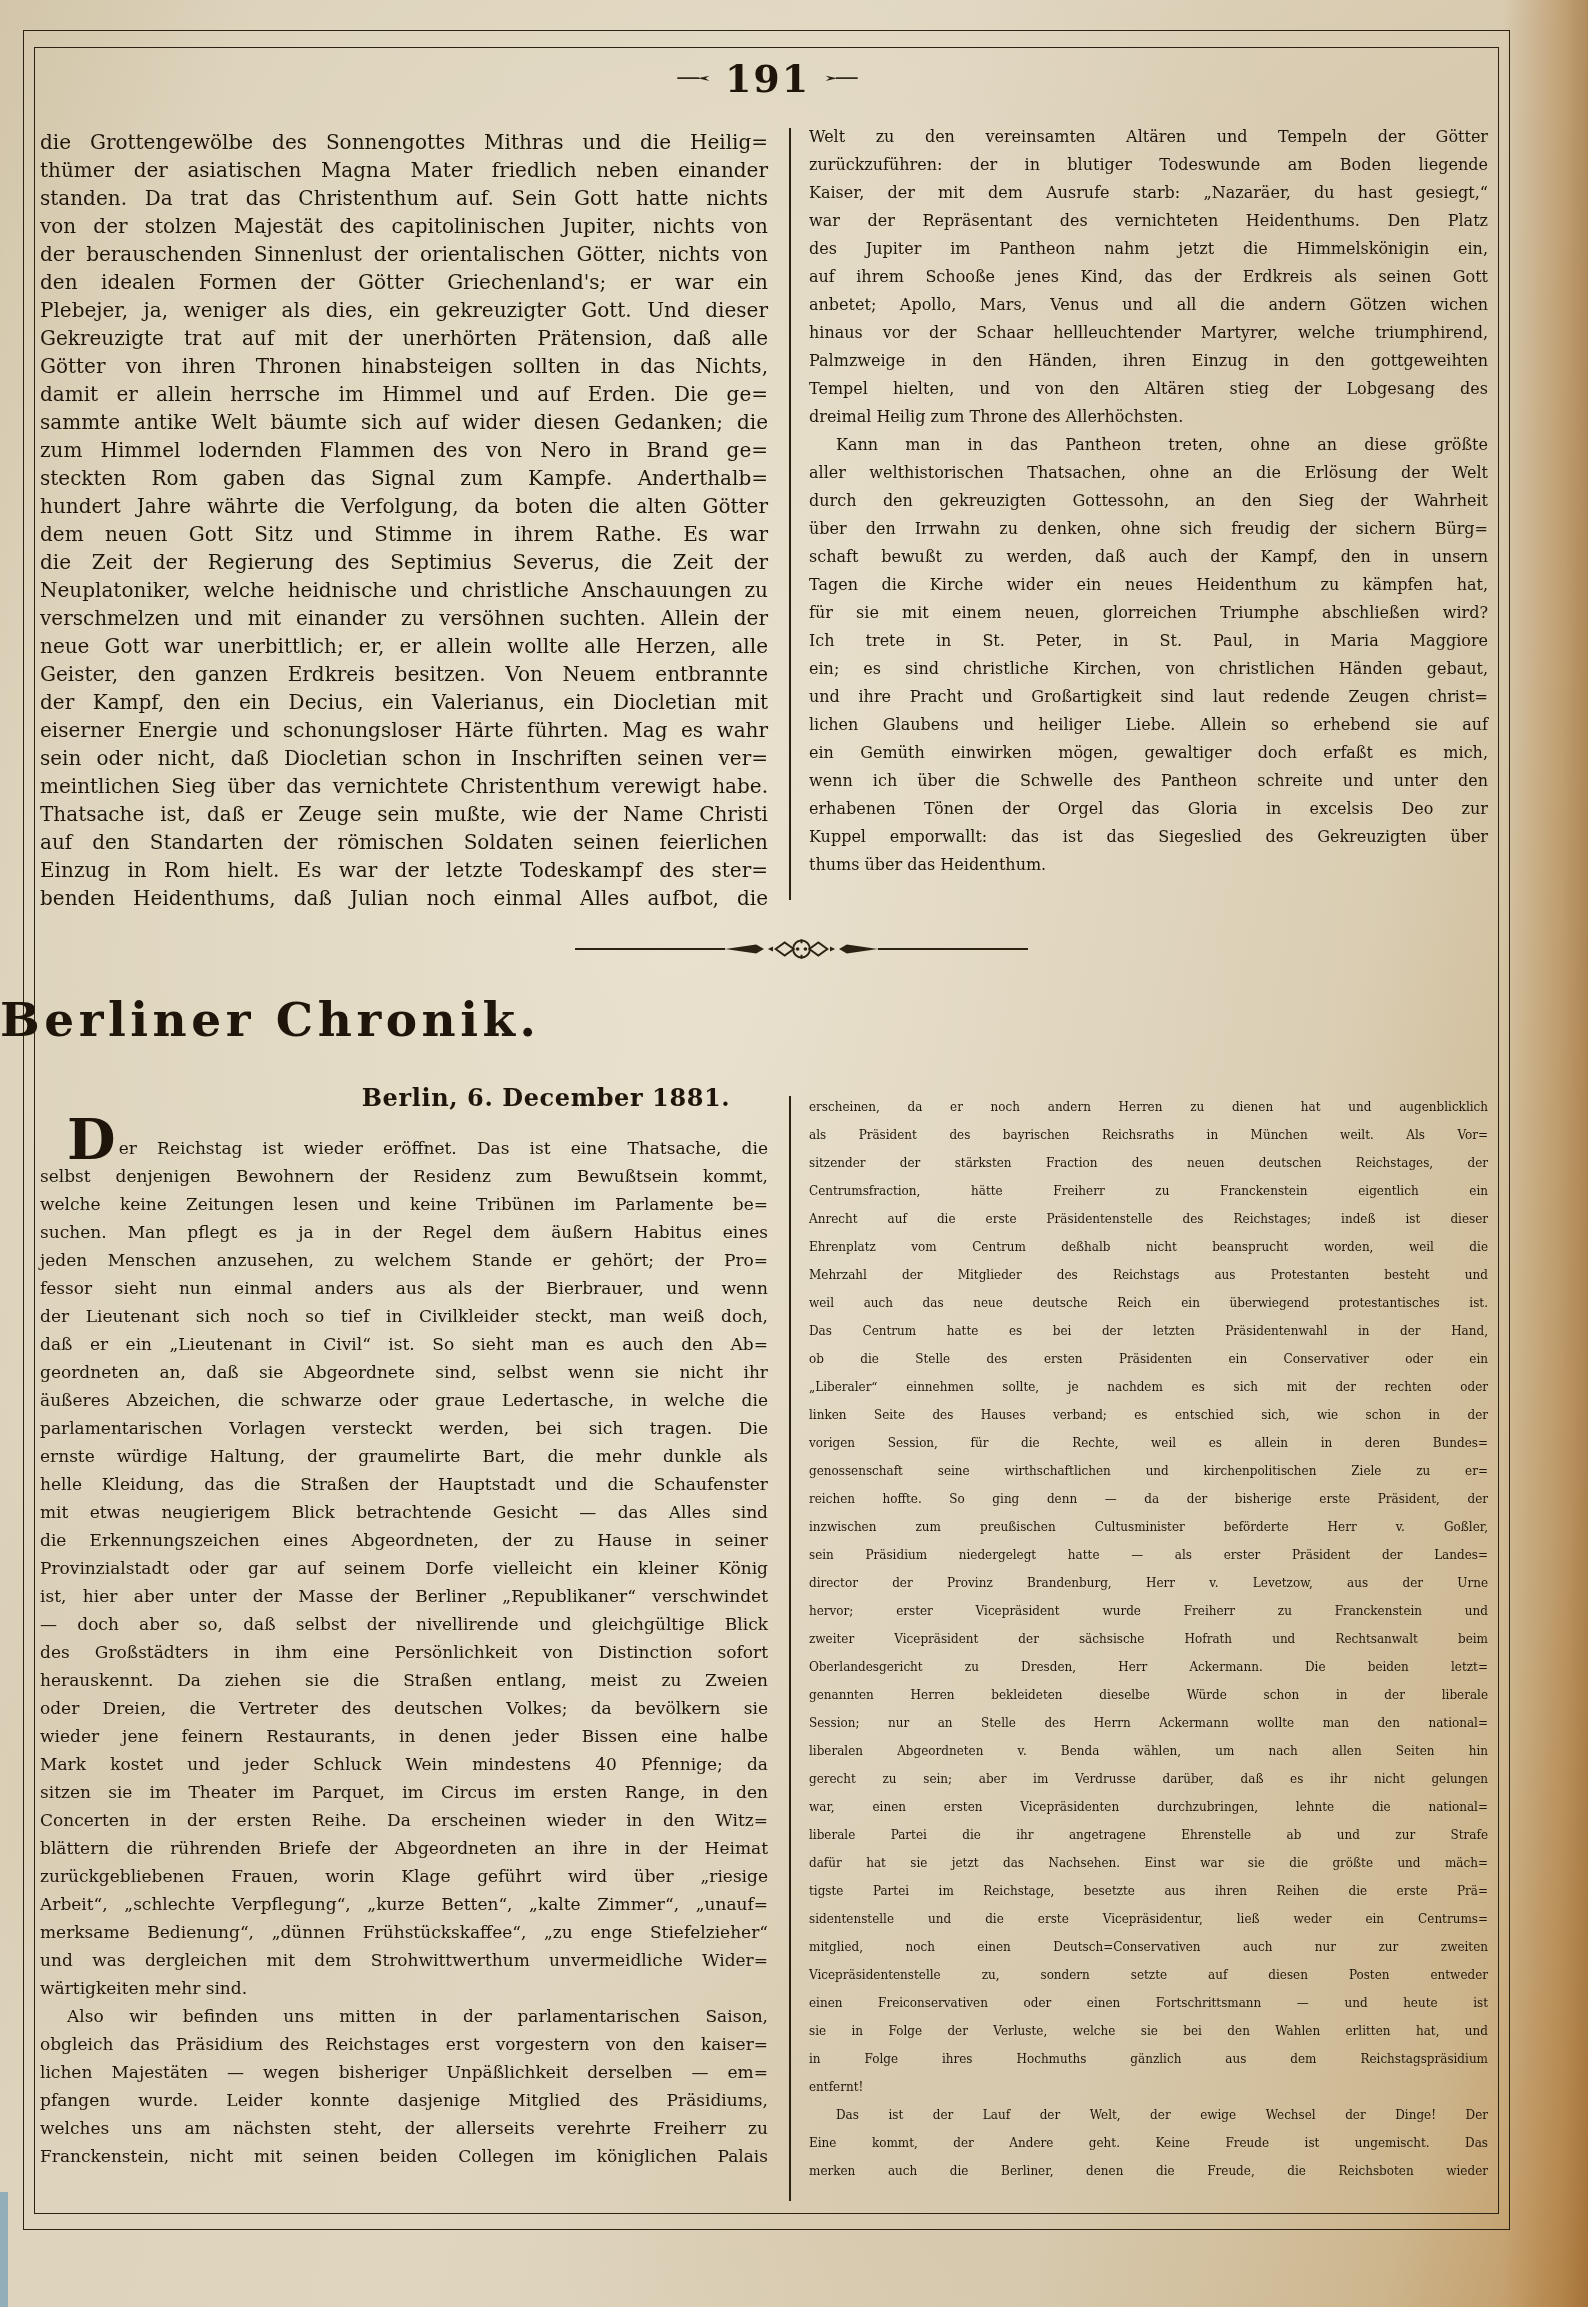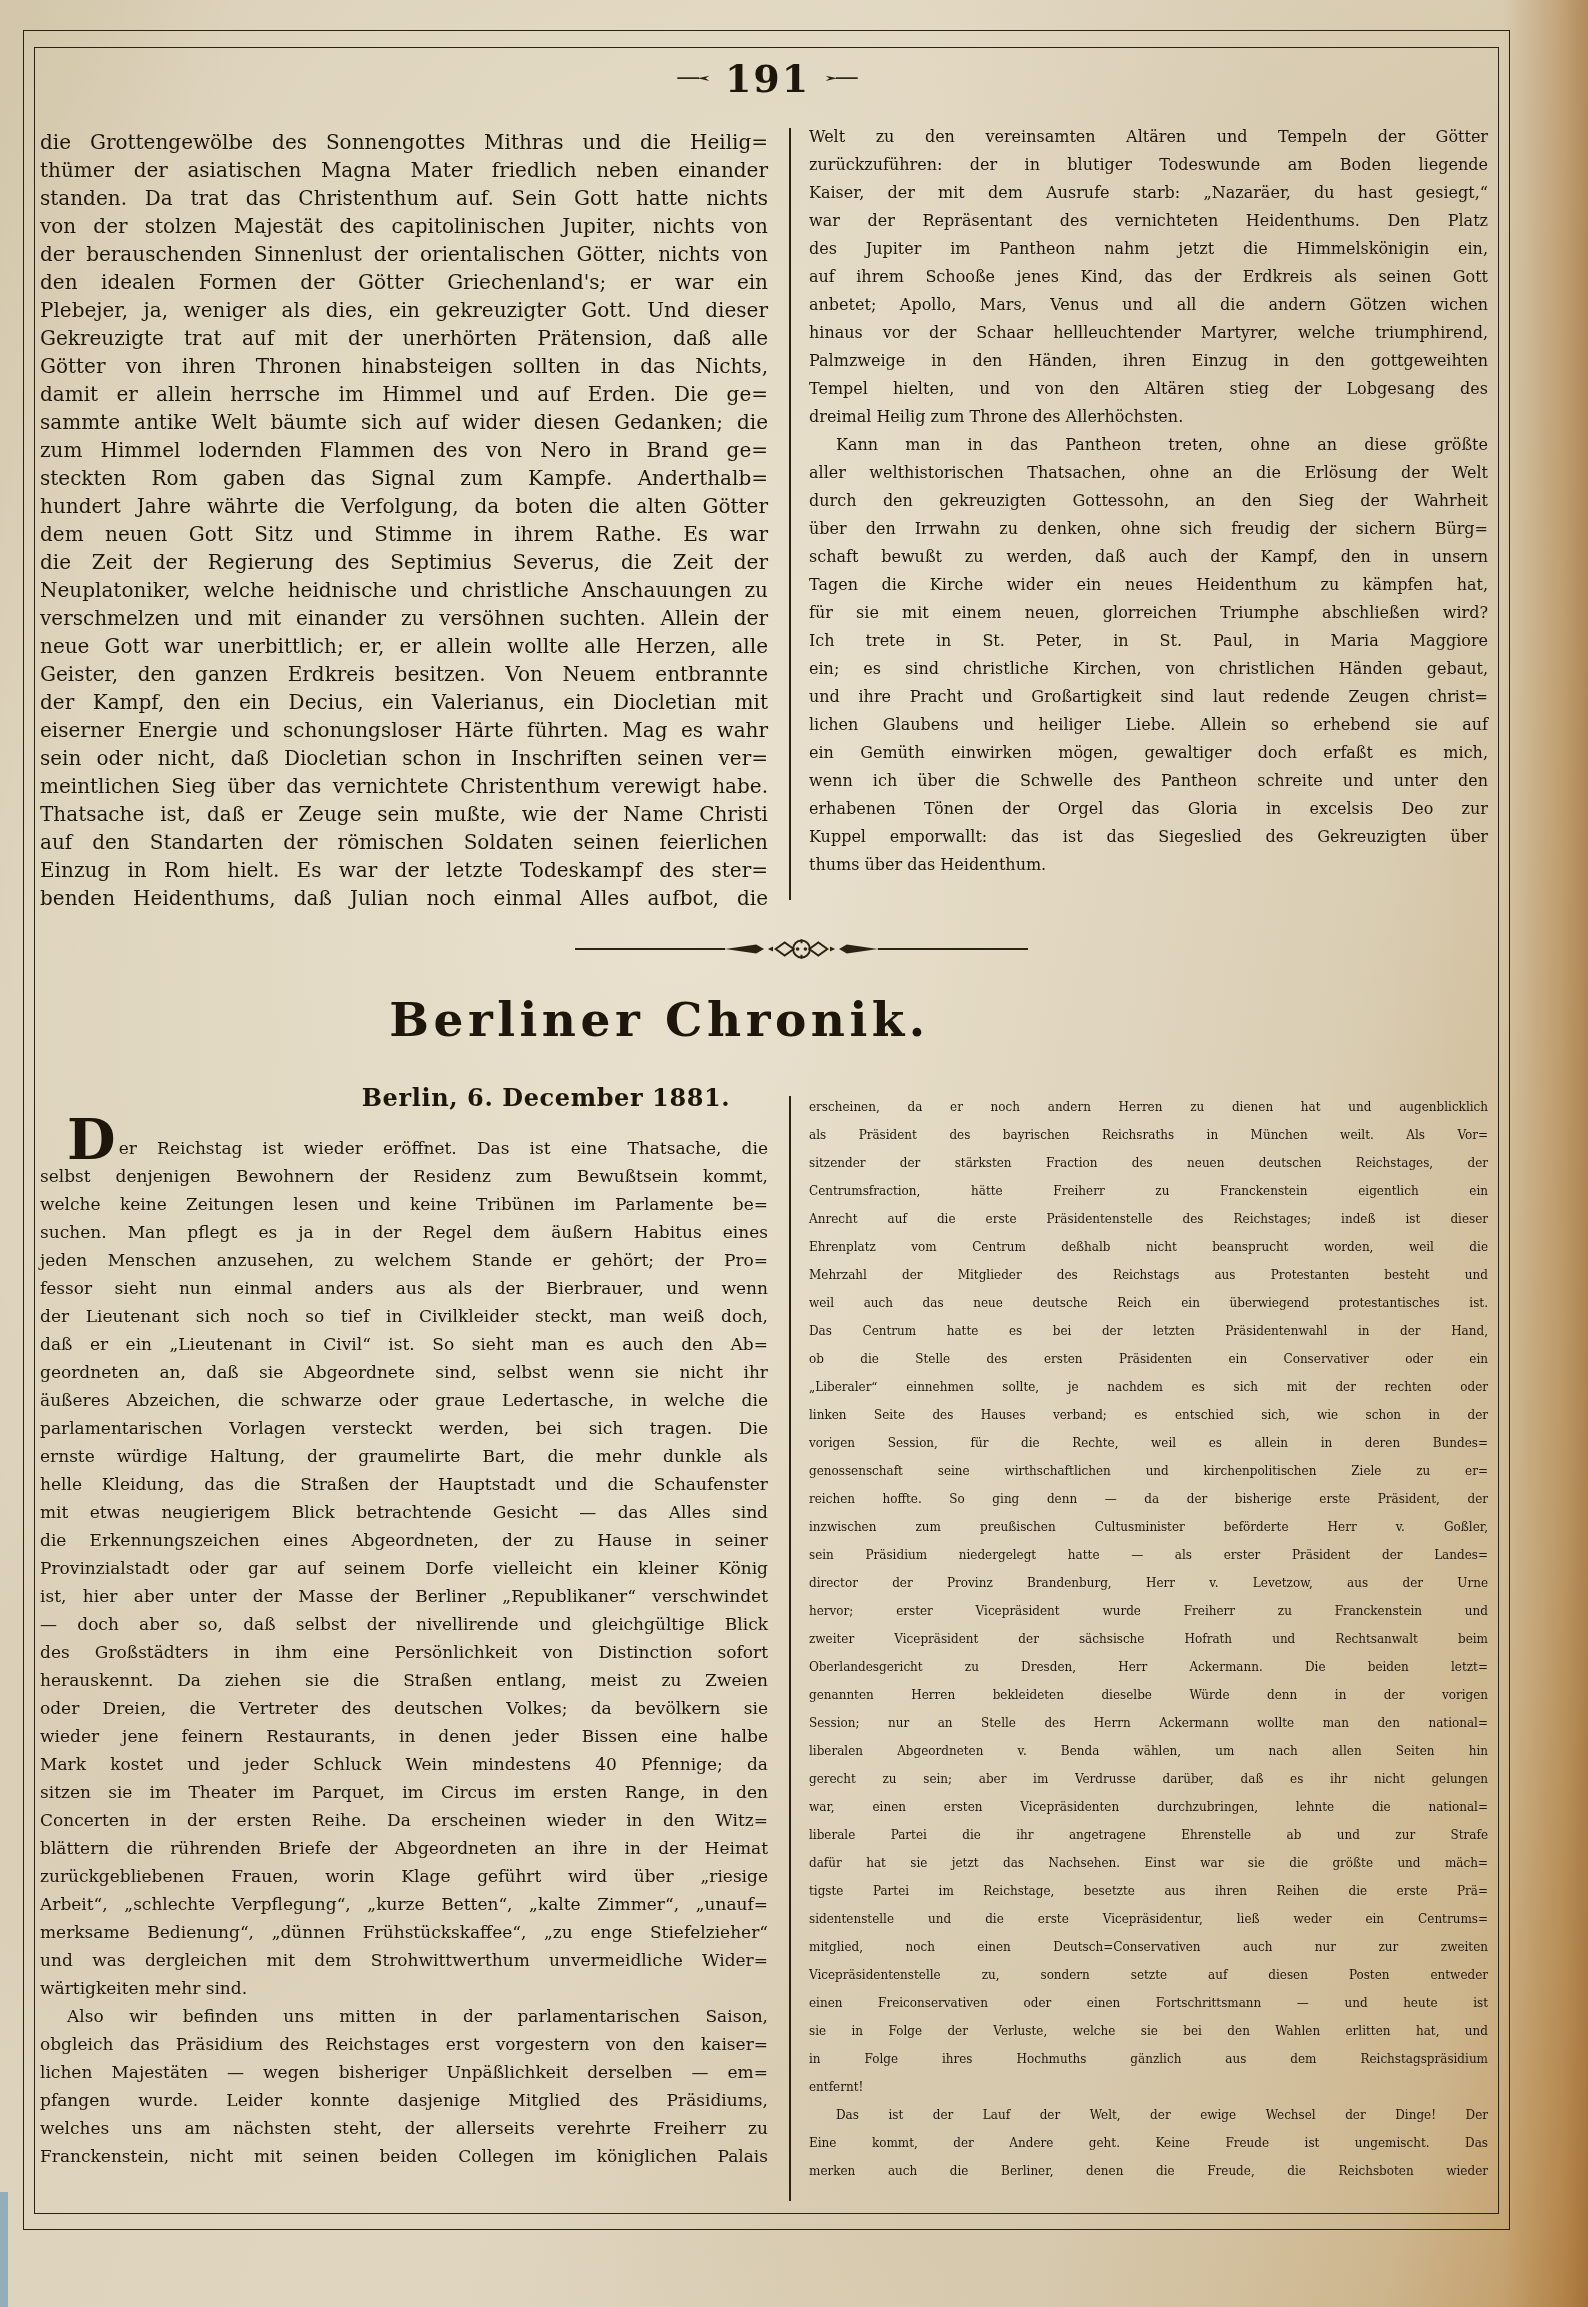--- a/index.html
+++ b/index.html
@@ -36,21 +36,21 @@
   .tl{text-align:justify;text-align-last:justify;white-space:normal;}
   .tl.last{text-align-last:left;}
   .tl.indent{text-indent:27px;}
   .initial{font-size:56px;font-weight:bold;line-height:0;vertical-align:-5.2px;margin-right:3.2px;}
 
   .vrule{position:absolute;width:1.9px;background:#2c2213;}
   #vr-top{left:789px;top:128px;height:772px;}
   #vr-bottom{left:789px;top:1096px;height:1105px;}
 
   #divider-ornament{position:absolute;left:575px;top:938px;}
-  #chronik-title{position:absolute;left:0;top:992px;width:1319px;text-align:center;
+  #chronik-title{position:absolute;left:0;top:992px;width:1319px;
     font-size:47px;font-weight:bold;letter-spacing:4.5px;}
   #dateline{position:absolute;left:546px;top:1083px;transform:translateX(-50%);
     font-size:24px;font-weight:bold;letter-spacing:0.6px;white-space:nowrap;}
 </style>
 </head>
 <body>
 
 <div class="page">
   <div class="noise"></div>
   <div class="edge-right"></div>
@@ -212,21 +212,21 @@
       <div class="tl">linken Seite des Hauses verband; es entschied sich, wie schon in der</div>
       <div class="tl">vorigen Session, für die Rechte, weil es allein in deren Bundes=</div>
       <div class="tl">genossenschaft seine wirthschaftlichen und kirchenpolitischen Ziele zu er=</div>
       <div class="tl">reichen hoffte.  So ging denn — da der bisherige erste Präsident, der</div>
       <div class="tl">inzwischen zum preußischen Cultusminister beförderte Herr v. Goßler,</div>
       <div class="tl">sein Präsidium niedergelegt hatte — als erster Präsident der Landes=</div>
       <div class="tl">director der Provinz Brandenburg, Herr v. Levetzow, aus der Urne</div>
       <div class="tl">hervor; erster Vicepräsident wurde Freiherr zu Franckenstein und</div>
       <div class="tl">zweiter Vicepräsident der sächsische Hofrath und Rechtsanwalt beim</div>
       <div class="tl">Oberlandesgericht zu Dresden, Herr Ackermann.  Die beiden letzt=</div>
-      <div class="tl">genannten Herren bekleideten dieselbe Würde denn in der vorigen</div>
+      <div class="tl">genannten Herren bekleideten dieselbe Würde schon in der liberale</div>
       <div class="tl">Session; nur an Stelle des Herrn Ackermann wollte man den national=</div>
       <div class="tl">liberalen Abgeordneten v. Benda wählen, um nach allen Seiten hin</div>
       <div class="tl">gerecht zu sein; aber im Verdrusse darüber, daß es ihr nicht gelungen</div>
       <div class="tl">war, einen ersten Vicepräsidenten durchzubringen, lehnte die national=</div>
       <div class="tl">liberale Partei die ihr angetragene Ehrenstelle ab und zur Strafe</div>
       <div class="tl">dafür hat sie jetzt das Nachsehen.  Einst war sie die größte und mäch=</div>
       <div class="tl">tigste Partei im Reichstage, besetzte aus ihren Reihen die erste Prä=</div>
       <div class="tl">sidentenstelle und die erste Vicepräsidentur, ließ weder ein Centrums=</div>
       <div class="tl">mitglied, noch einen Deutsch=Conservativen auch nur zur zweiten</div>
       <div class="tl">Vicepräsidentenstelle zu, sondern setzte auf diesen Posten entweder</div>

